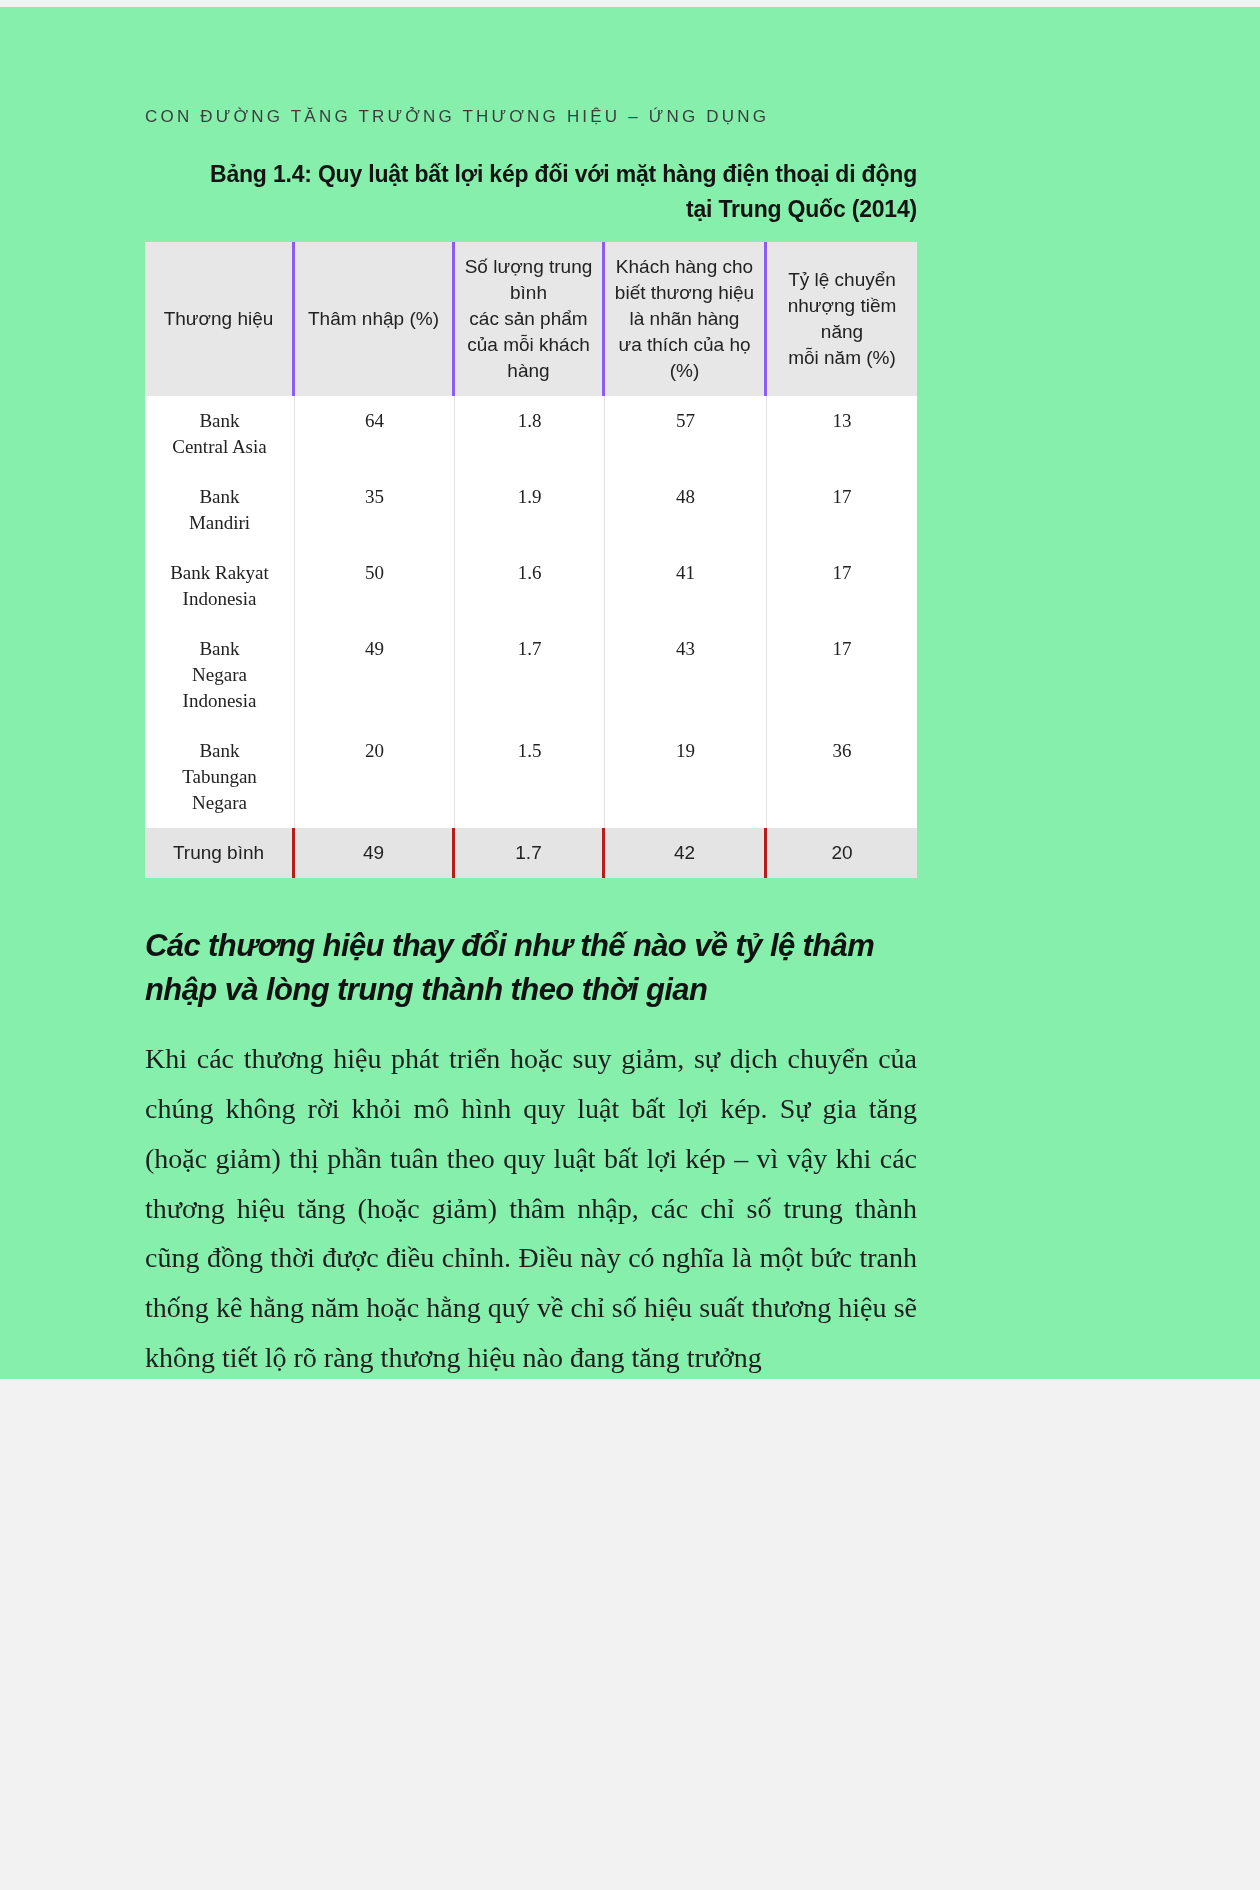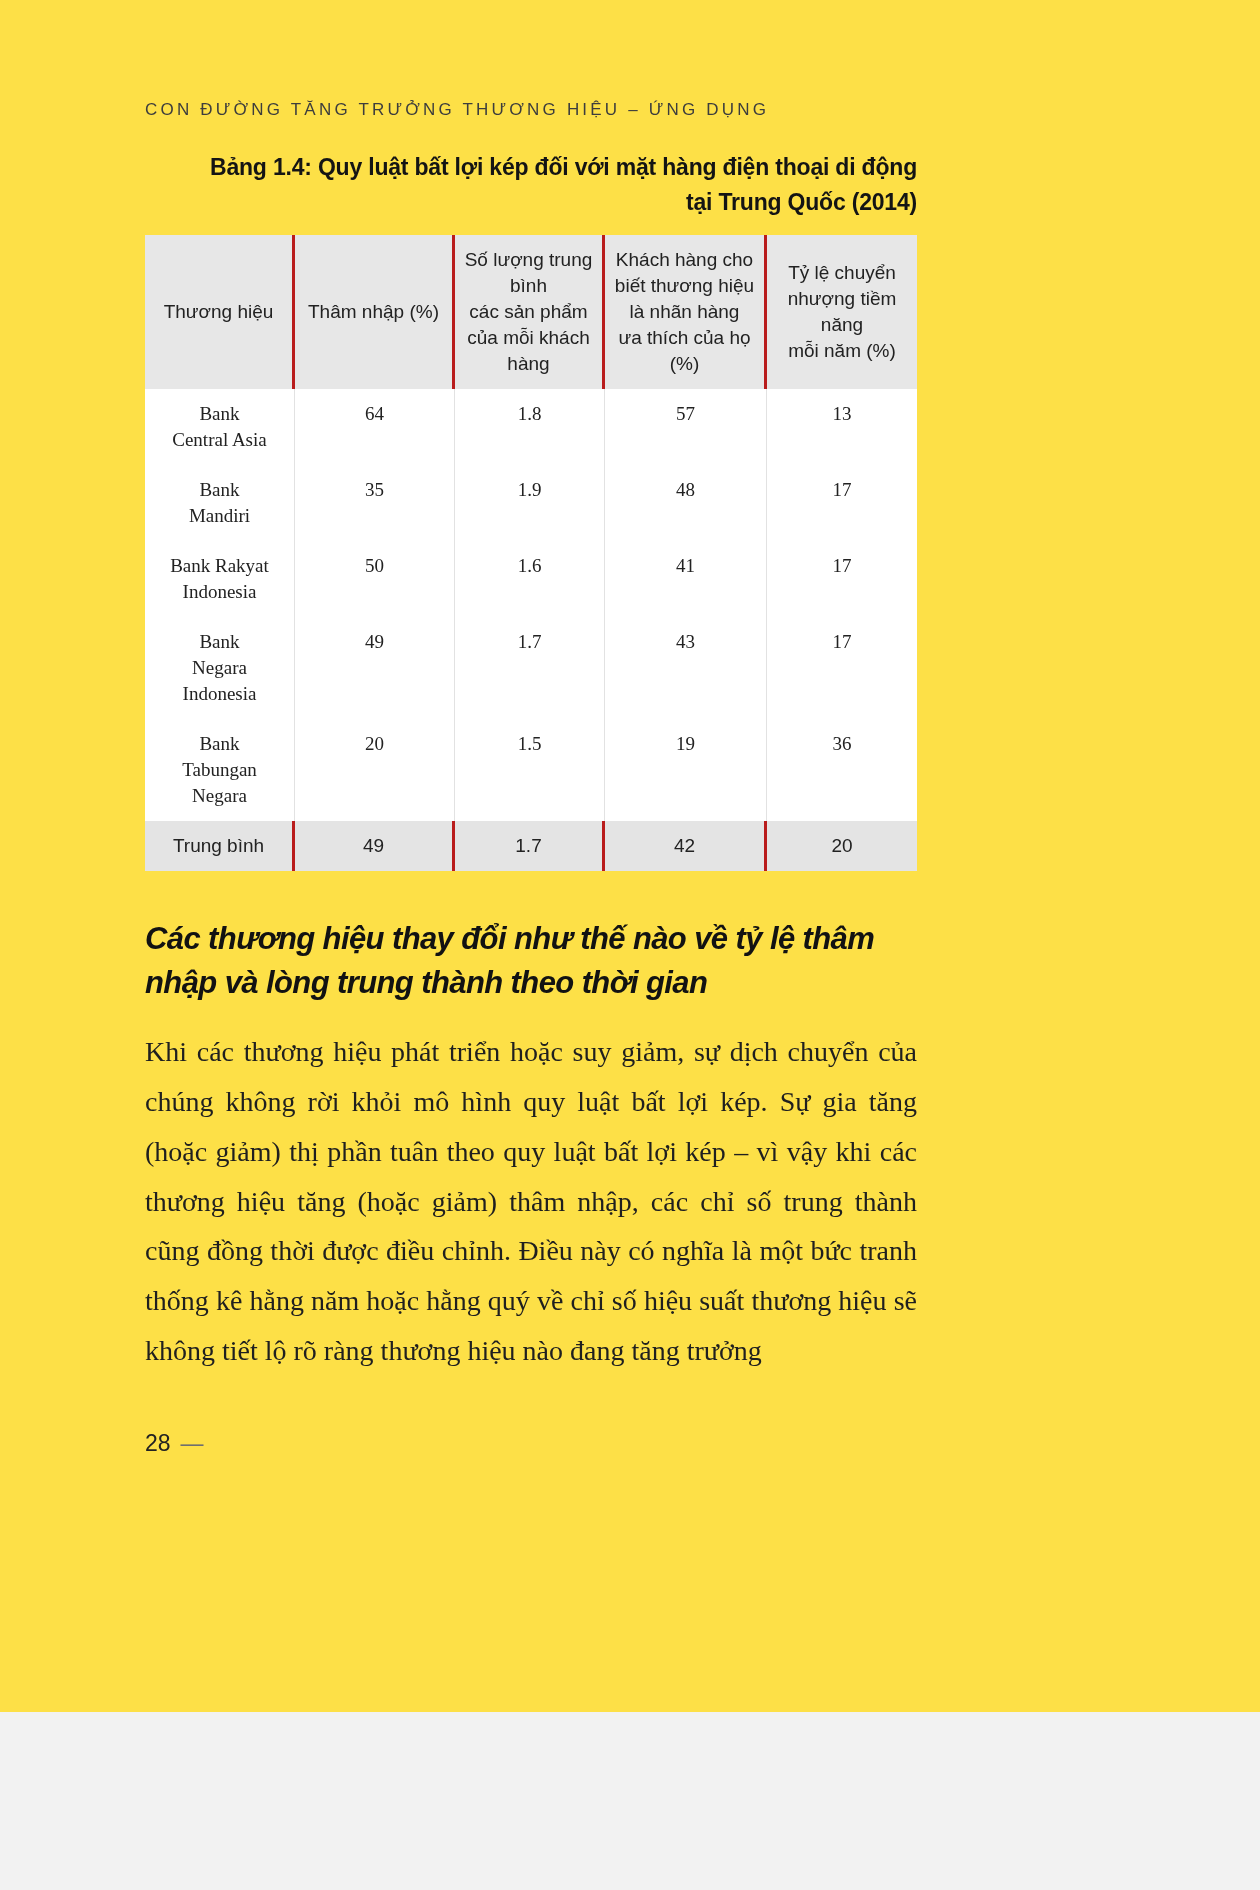--- a/index.html
+++ b/index.html
@@ -2,23 +2,23 @@
 <html><head>
 <meta charset="utf-8">
 <style>
   html, body {
     margin: 0;
     padding: 0;
     background: #f2f2f2;
   }
   .page {
     width: 1260px;
-    height: 1712px;
-    margin: 0 auto;
-    background: #fde047;
+    height: 1372px;
+    margin: 7px auto;
+    background: #86efac;
     position: relative;
     overflow: hidden;
     box-sizing: border-box;
   }
   .content {
     margin-left: 145px;
     width: 772px;
     padding-top: 100px;
     box-sizing: content-box;
   }
@@ -71,21 +71,21 @@
     font-weight: 400;
     line-height: 26px;
     text-align: center;
     white-space: pre-line;
     box-sizing: border-box;
     padding: 12px 8px;
   }
   thead th {
     background: #e7e7e7;
     vertical-align: middle;
-    border-right: 3px solid #b91c1c;
+    border-right: 3px solid #8b5cf6;
   }
   thead th:last-child { border-right: none; }
   tbody td {
     background: #ffffff;
     vertical-align: top;
     padding-top: 14px;
     padding-bottom: 14px;
     border-right: 1px solid #e2e2e2;
     font-family: Liberation Serif, serif;
   }

